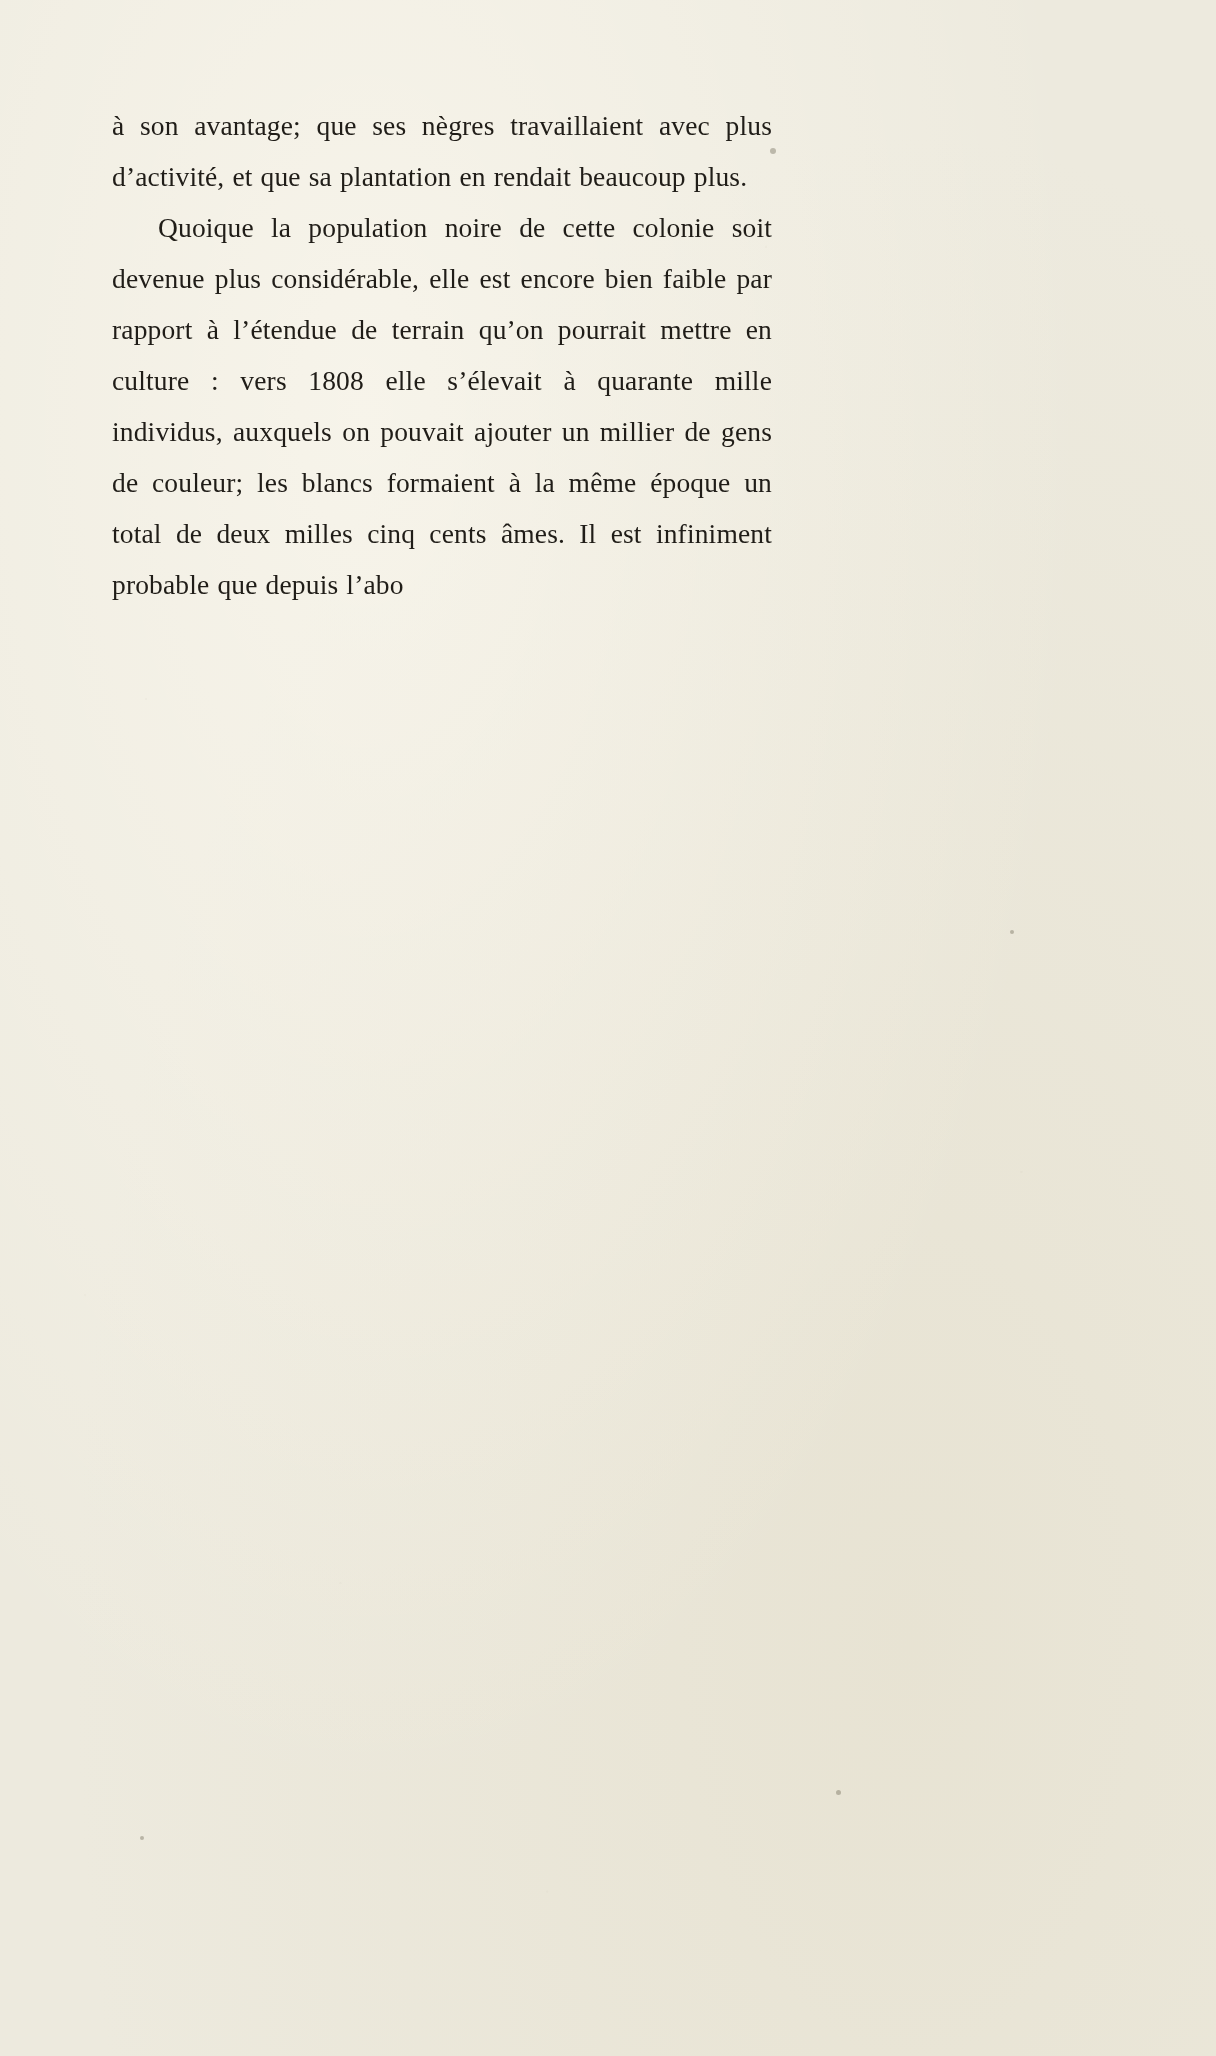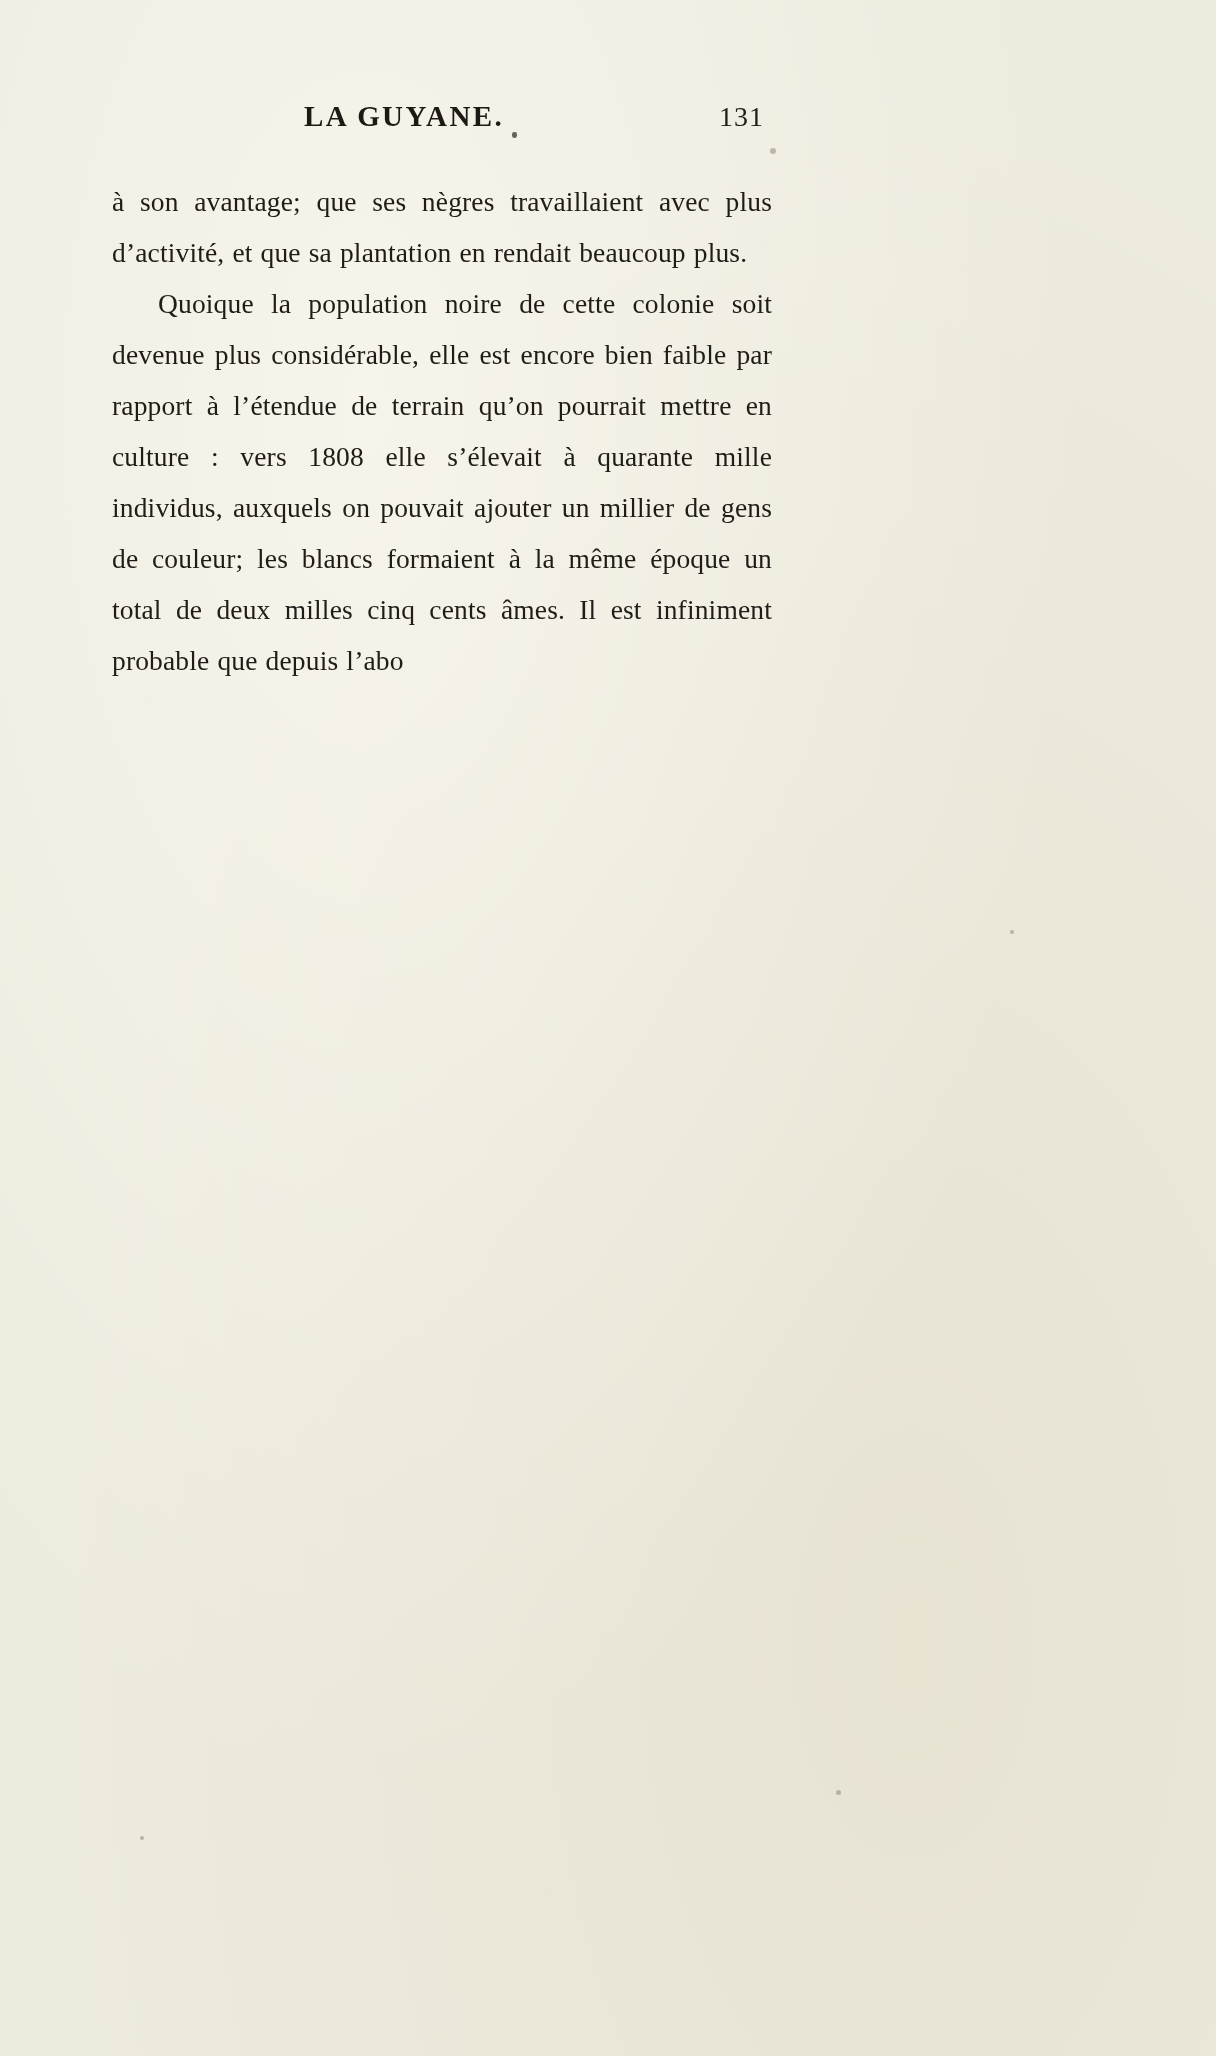--- a/index.html
+++ b/index.html
@@ -101,23 +101,18 @@
 <div class="page">
   <div class="grain"></div>
 
   <div class="speck" style="left:770px; top:148px; width:6px; height:6px;"></div>
   <div class="speck" style="left:836px; top:1790px; width:5px; height:5px;"></div>
   <div class="speck" style="left:140px; top:1836px; width:4px; height:4px;"></div>
   <div class="speck" style="left:1010px; top:930px; width:4px; height:4px;"></div>
 
   <div class="text-block">
 
-    <div class="running-head">
-      <div class="head-title">LA GUYANE.</div>
-      <div class="head-mark"></div>
-      <div class="head-folio">131</div>
-    </div>
 
     <p class="para">à son avantage; que ses nègres travaillaient avec plus d’activité, et que sa plantation en rendait beaucoup plus.</p>
     <p class="para indent">Quoique la population noire de cette colonie soit devenue plus considérable, elle est encore bien faible par rapport à l’étendue de terrain qu’on pourrait mettre en culture : vers 1808 elle s’élevait à quarante mille individus, auxquels on pouvait ajouter un millier de gens de couleur; les blancs formaient à la même époque un total de deux milles cinq cents âmes. Il est infiniment probable que depuis l’abo</p>
 
   </div>
 </div>
 
 </body></html>

